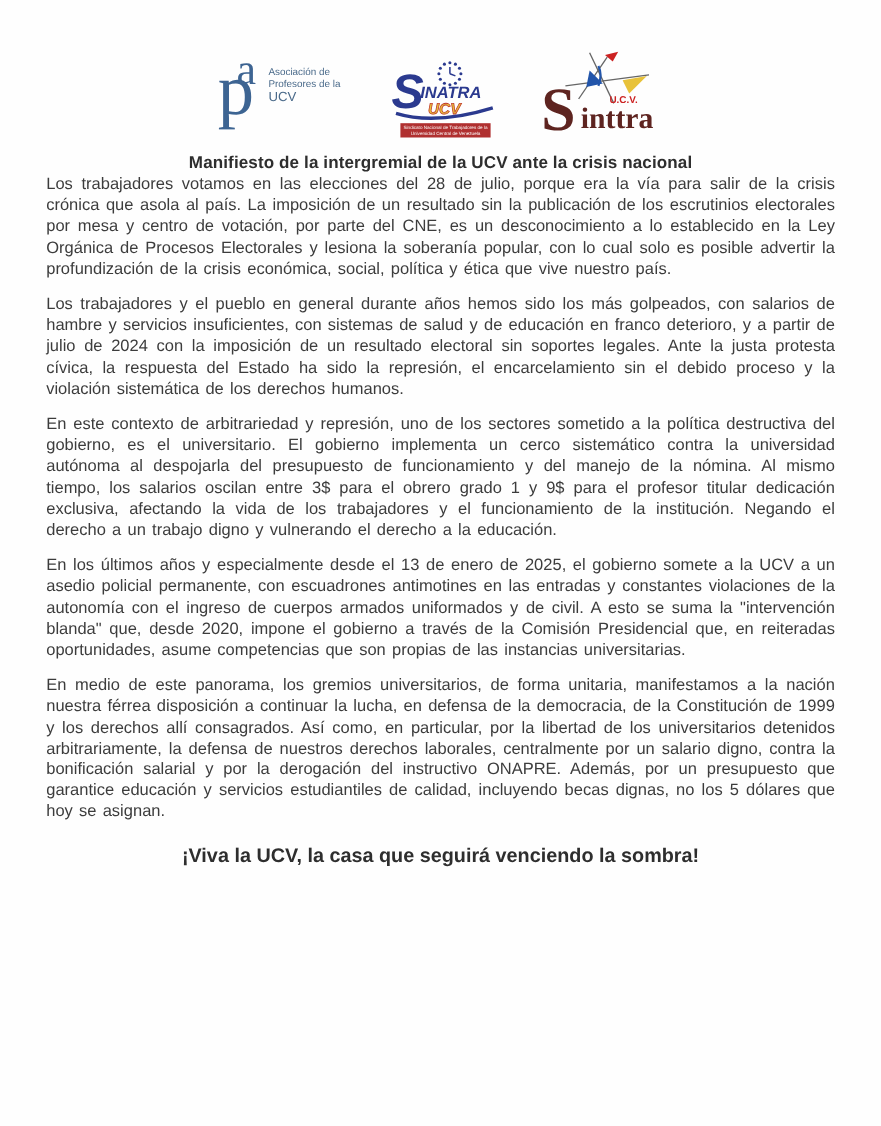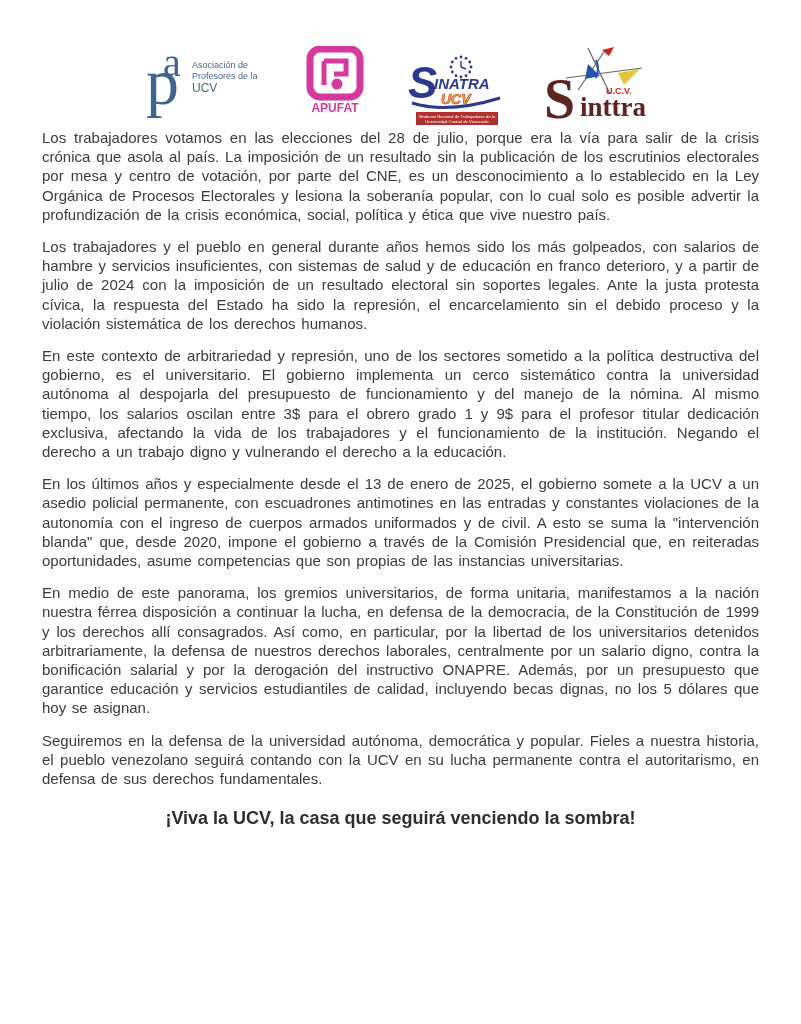--- a/index.html
+++ b/index.html
@@ -62,28 +62,20 @@
     <div class="logo">
       <svg width="118" height="72" viewBox="0 0 118 72">
         <text class="serif" x="0" y="58" font-size="66" fill="#3d6492">p</text>
         <text class="serif" x="17" y="30" font-size="40" fill="#3d6492">a</text>
         <text x="46" y="22" font-size="9" fill="#4a6a8a">Asociación de</text>
         <text x="46" y="33" font-size="9" fill="#4a6a8a">Profesores de la</text>
         <text x="46" y="46" font-size="12" fill="#4a6a8a">UCV</text>
       </svg>
     </div>
 
-    <div class="logo">
-      <svg width="64" height="70" viewBox="0 0 64 70">
-        <rect x="6" y="3" width="50" height="48" rx="10" fill="none" stroke="#d6399e" stroke-width="7"></rect>
-        <path d="M20 15 v 24 M20 15 h 22 v 13 h -12" fill="none" stroke="#d6399e" stroke-width="5"></path>
-        <circle cx="33" cy="38" r="5.5" fill="#d6399e"></circle>
-        <text x="31" y="66" text-anchor="middle" font-size="12" font-weight="bold" fill="#d6399e">APUFAT</text>
-      </svg>
-    </div>
 
     <div class="logo">
       <svg width="96" height="80" viewBox="0 0 96 80">
         <g fill="#2b3a8f">
           <circle cx="53" cy="11" r="1.4"></circle>
             <circle cx="58" cy="12.3" r="1.4"></circle>
             <circle cx="61.7" cy="16" r="1.4"></circle>
           <circle cx="63" cy="21" r="1.4"></circle>
             <circle cx="61.7" cy="26" r="1.4"></circle>
             <circle cx="58" cy="29.7" r="1.4"></circle>
@@ -117,24 +109,24 @@
           <path d="M52 14 q 4 8 0 18" stroke="#2255aa" stroke-width="2" fill="none"></path>
         </g>
         <text class="serif" x="0" y="72" font-size="56" font-weight="bold" fill="#5e2420">S</text>
         <text class="serif" x="36" y="70" font-size="27" font-weight="bold" fill="#5e2420">inttra</text>
         <text x="62" y="48" font-size="9" font-weight="bold" fill="#cc2222">U.C.V.</text>
       </svg>
     </div>
 
   </div>
 
+  <h1 class="doc-title">Manifiesto de la intergremial de la UCV ante la crisis nacional</h1>
 
   <div class="doc-body">
     <p>Los trabajadores votamos en las elecciones del 28 de julio, porque era la vía para salir de la crisis crónica que asola al país. La imposición de un resultado sin la publicación de los escrutinios electorales por mesa y centro de votación, por parte del CNE, es un desconocimiento a lo establecido en la Ley Orgánica de Procesos Electorales y lesiona la soberanía popular, con lo cual solo es posible advertir la profundización de la crisis económica, social, política y ética que vive nuestro país.</p>
     <p>Los trabajadores y el pueblo en general durante años hemos sido los más golpeados, con salarios de hambre y servicios insuficientes, con sistemas de salud y de educación en franco deterioro, y a partir de julio de 2024 con la imposición de un resultado electoral sin soportes legales. Ante la justa protesta cívica, la respuesta del Estado ha sido la represión, el encarcelamiento sin el debido proceso y la violación sistemática de los derechos humanos.</p>
     <p>En este contexto de arbitrariedad y represión, uno de los sectores sometido a la política destructiva del gobierno, es el universitario. El gobierno implementa un cerco sistemático contra la universidad autónoma al despojarla del presupuesto de funcionamiento y del manejo de la nómina. Al mismo tiempo, los salarios oscilan entre 3$ para el obrero grado 1 y 9$ para el profesor titular dedicación exclusiva, afectando la vida de los trabajadores y el funcionamiento de la institución. Negando el derecho a un trabajo digno y vulnerando el derecho a la educación.</p>
     <p>En los últimos años y especialmente desde el 13 de enero de 2025, el gobierno somete a la UCV a un asedio policial permanente, con escuadrones antimotines en las entradas y constantes violaciones de la autonomía con el ingreso de cuerpos armados uniformados y de civil. A esto se suma la "intervención blanda" que, desde 2020, impone el gobierno a través de la Comisión Presidencial que, en reiteradas oportunidades, asume competencias que son propias de las instancias universitarias.</p>
     <p>En medio de este panorama, los gremios universitarios, de forma unitaria, manifestamos a la nación nuestra férrea disposición a continuar la lucha, en defensa de la democracia, de la Constitución de 1999 y los derechos allí consagrados. Así como, en particular, por la libertad de los universitarios detenidos arbitrariamente, la defensa de nuestros derechos laborales, centralmente por un salario digno, contra la bonificación salarial y por la derogación del instructivo ONAPRE. Además, por un presupuesto que garantice educación y servicios estudiantiles de calidad, incluyendo becas dignas, no los 5 dólares que hoy se asignan.</p>
-    <p>Seguiremos en la defensa de la universidad autónoma, democrática y popular. Fieles a nuestra historia, el pueblo venezolano seguirá contando con la UCV en su lucha permanente contra el autoritarismo, en defensa de sus derechos fundamentales.</p>
     <div class="doc-closing">¡Viva la UCV, la casa que seguirá venciendo la sombra!</div>
   </div>
 
 </div>
 
 </body></html>

